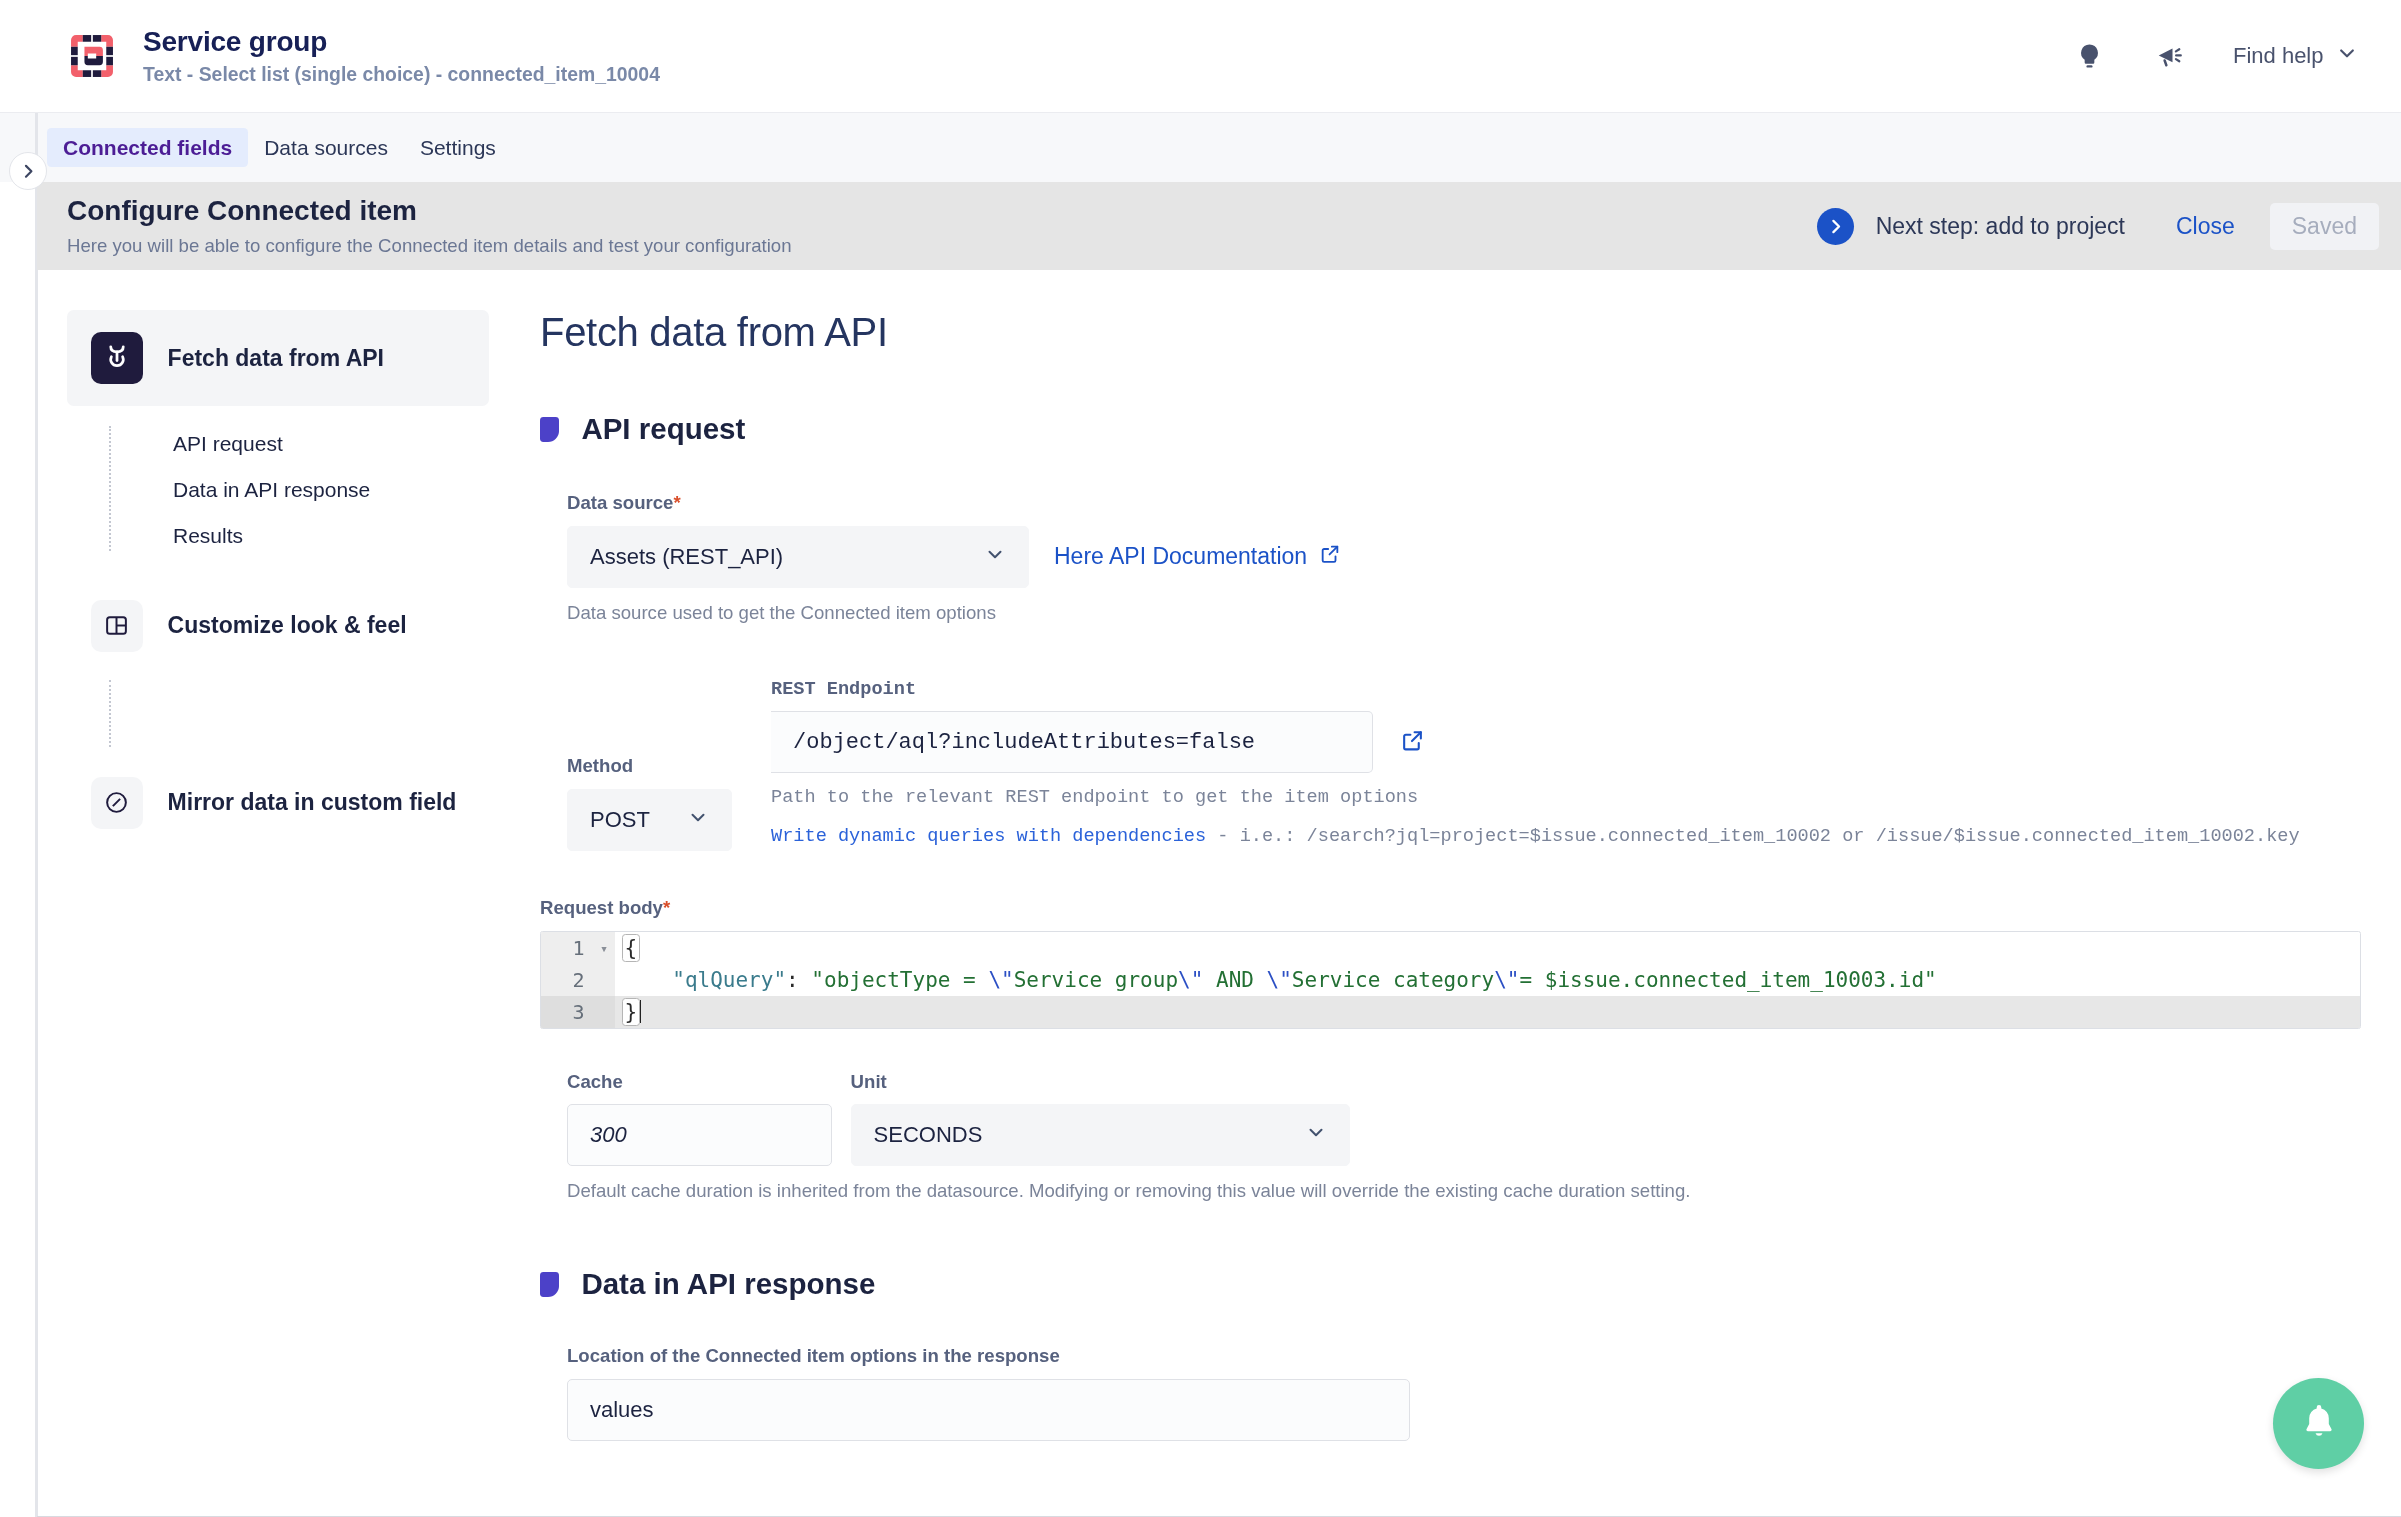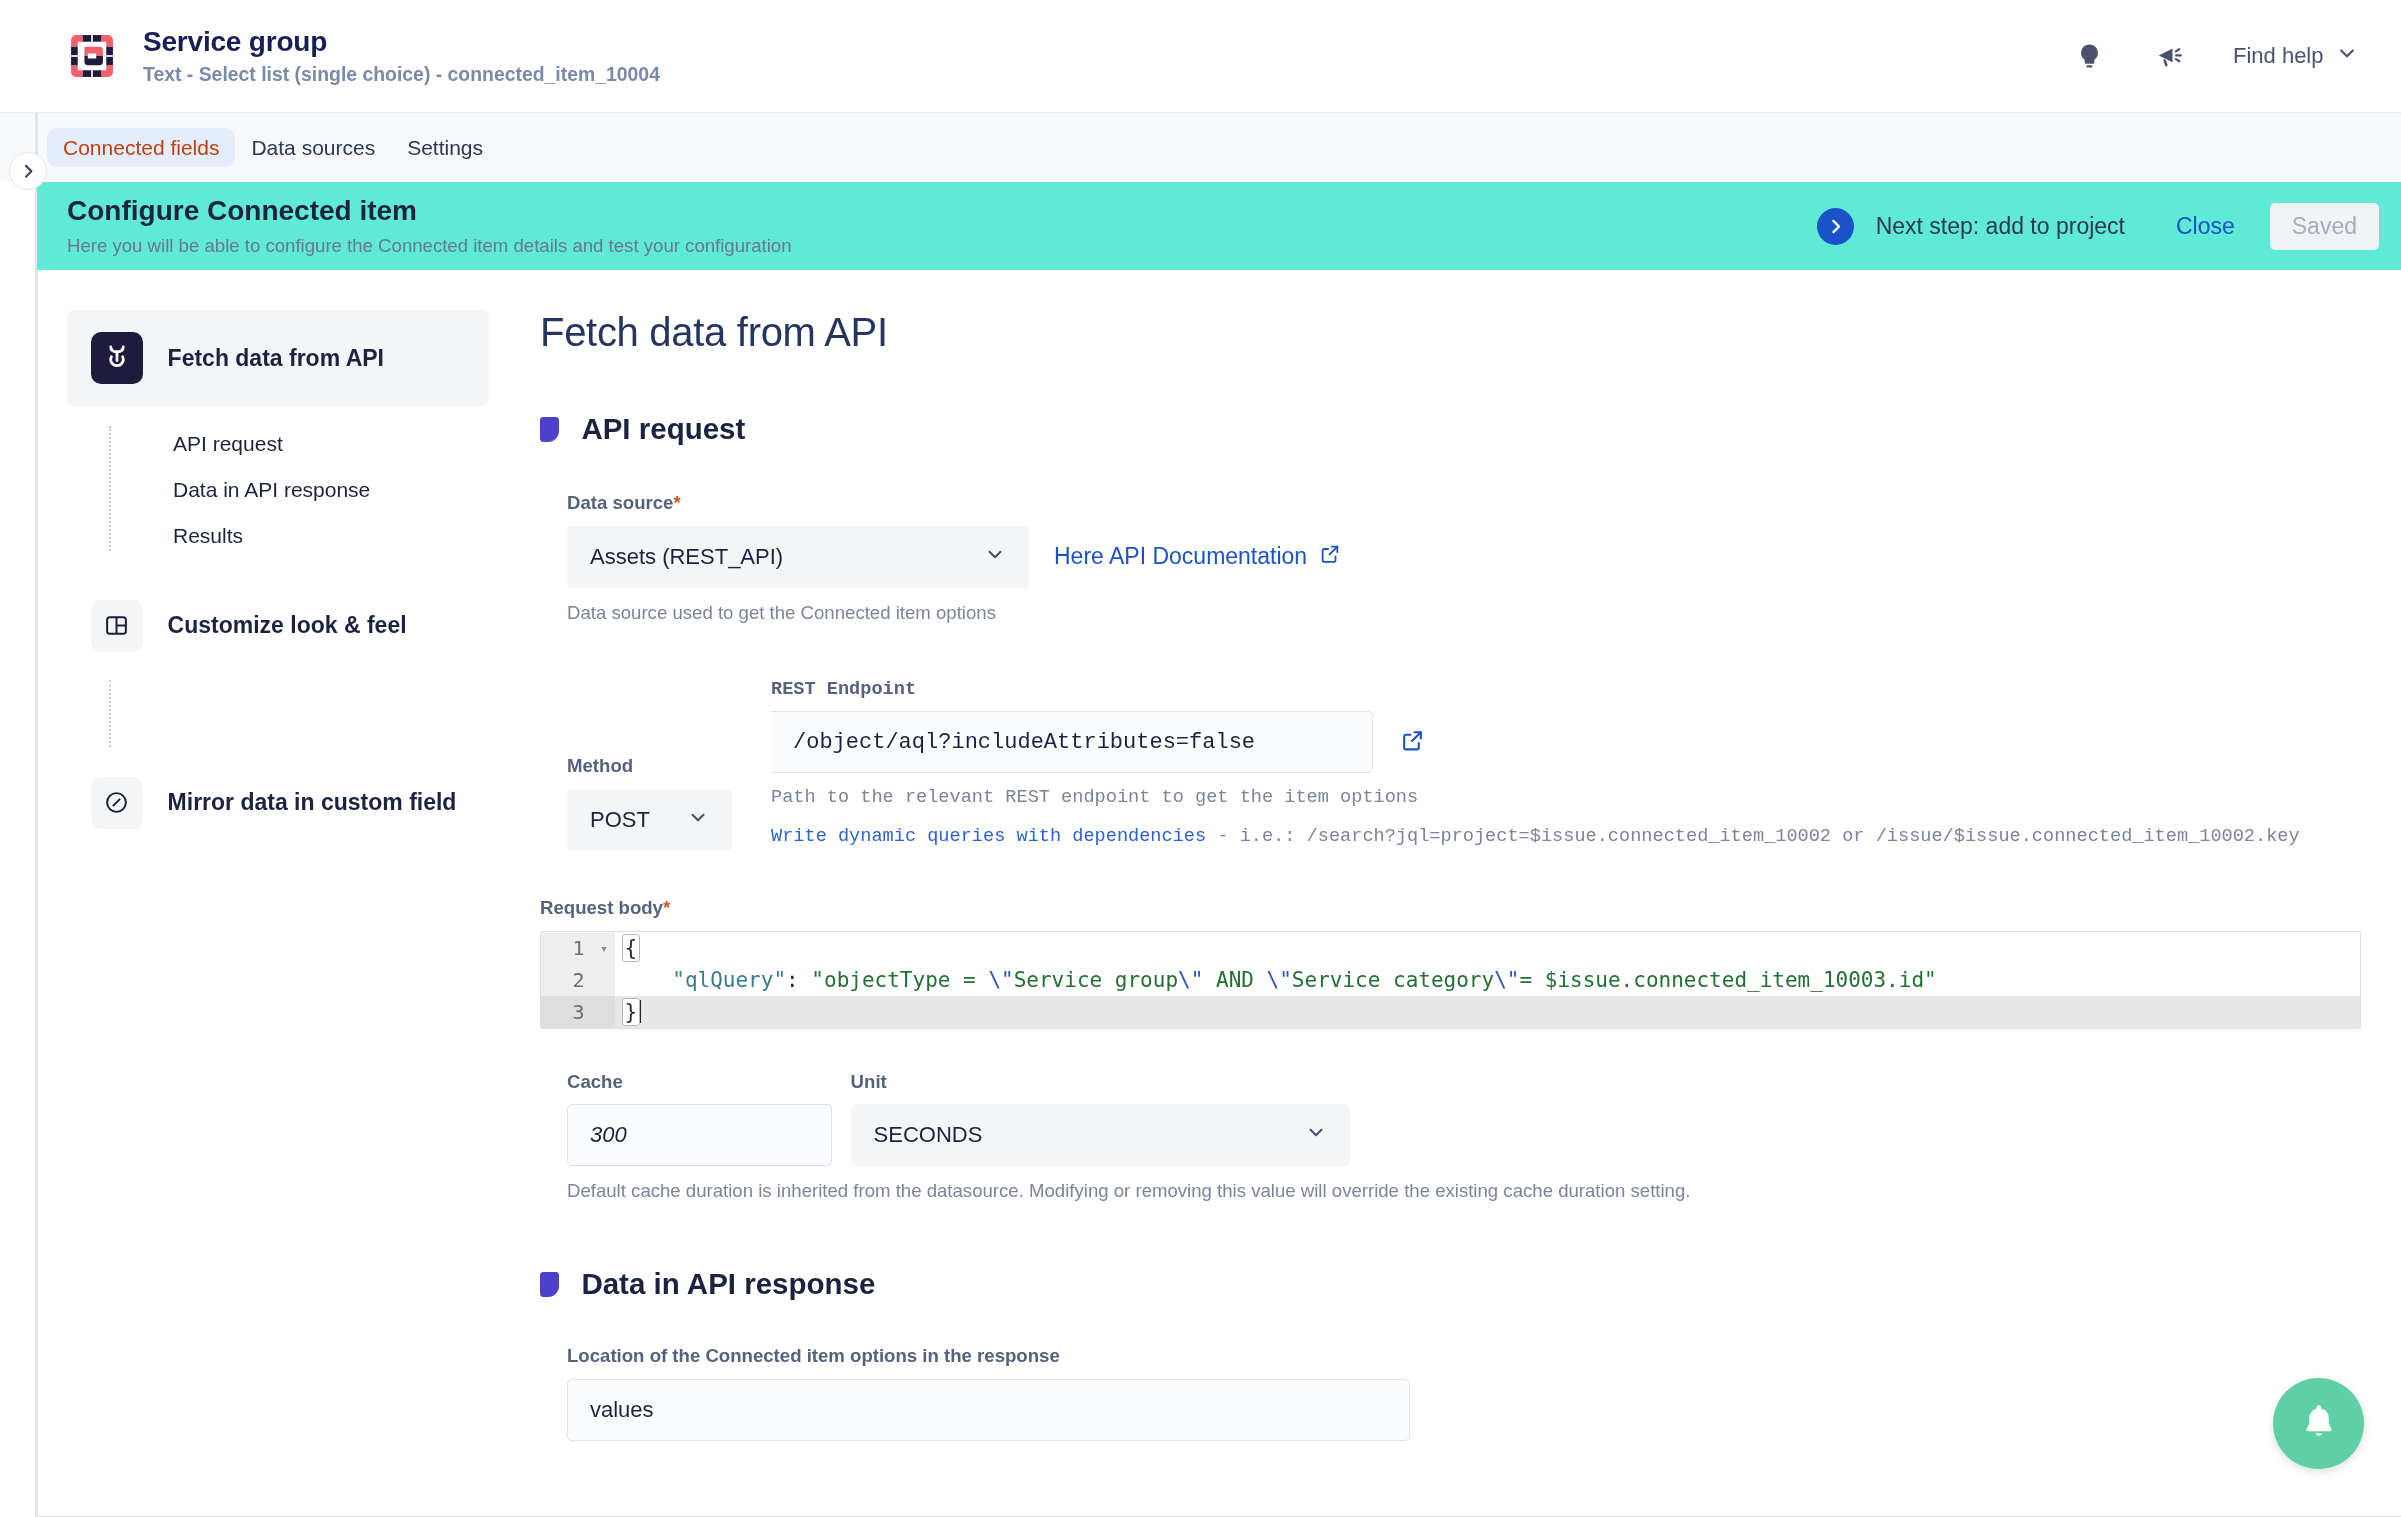--- a/index.html
+++ b/index.html
@@ -43,39 +43,39 @@
   
   .tabbar {
     position: absolute; left: 0; top: 113px; width: 2401px; height: 69px;
     background: #f7f8fa;
     display: flex; align-items: center; padding-left: 47px;
   }
   .tab {
     font-size: 21px; color: #2c3757; padding: 7.6px 16px;
     border-radius: 4.2px; cursor: pointer; font-weight: 400;
   }
-  .tab.active { color: #c2410c; background: #e4ecfd; font-weight: 400; border-radius: 10px; }
+  .tab.active { color: #4c1d95; background: #e4ecfd; font-weight: 700; }
 
   
   .rail-divider {
     position: absolute; left: 35px; top: 113px; width: 2.5px; height: 1405px;
     background: #e3e5ea;
   }
   .rail-toggle {
     position: absolute; left: 9.3px; top: 152px;
     width: 38px; height: 38px; border-radius: 50%;
     background: #ffffff; border: 1.7px solid #e3e5ea;
     display: flex; align-items: center; justify-content: center;
     cursor: pointer; z-index: 5;
   }
 
   
   .confhead {
     position: absolute; left: 37px; top: 182px; width: 2364px; height: 88px;
-    background: #5eead4;
+    background: #e5e5e5;
     display: flex; align-items: center;
   }
   .confhead-left { margin-left: 30px; }
   .confhead-title {
     font-size: 28px; font-weight: 700; color: #1c2340; line-height: 1.2;
   }
   .confhead-sub {
     font-size: 18.6px; color: #6b7794; margin-top: 7.6px; line-height: 1.2;
   }
   .confhead-right {

